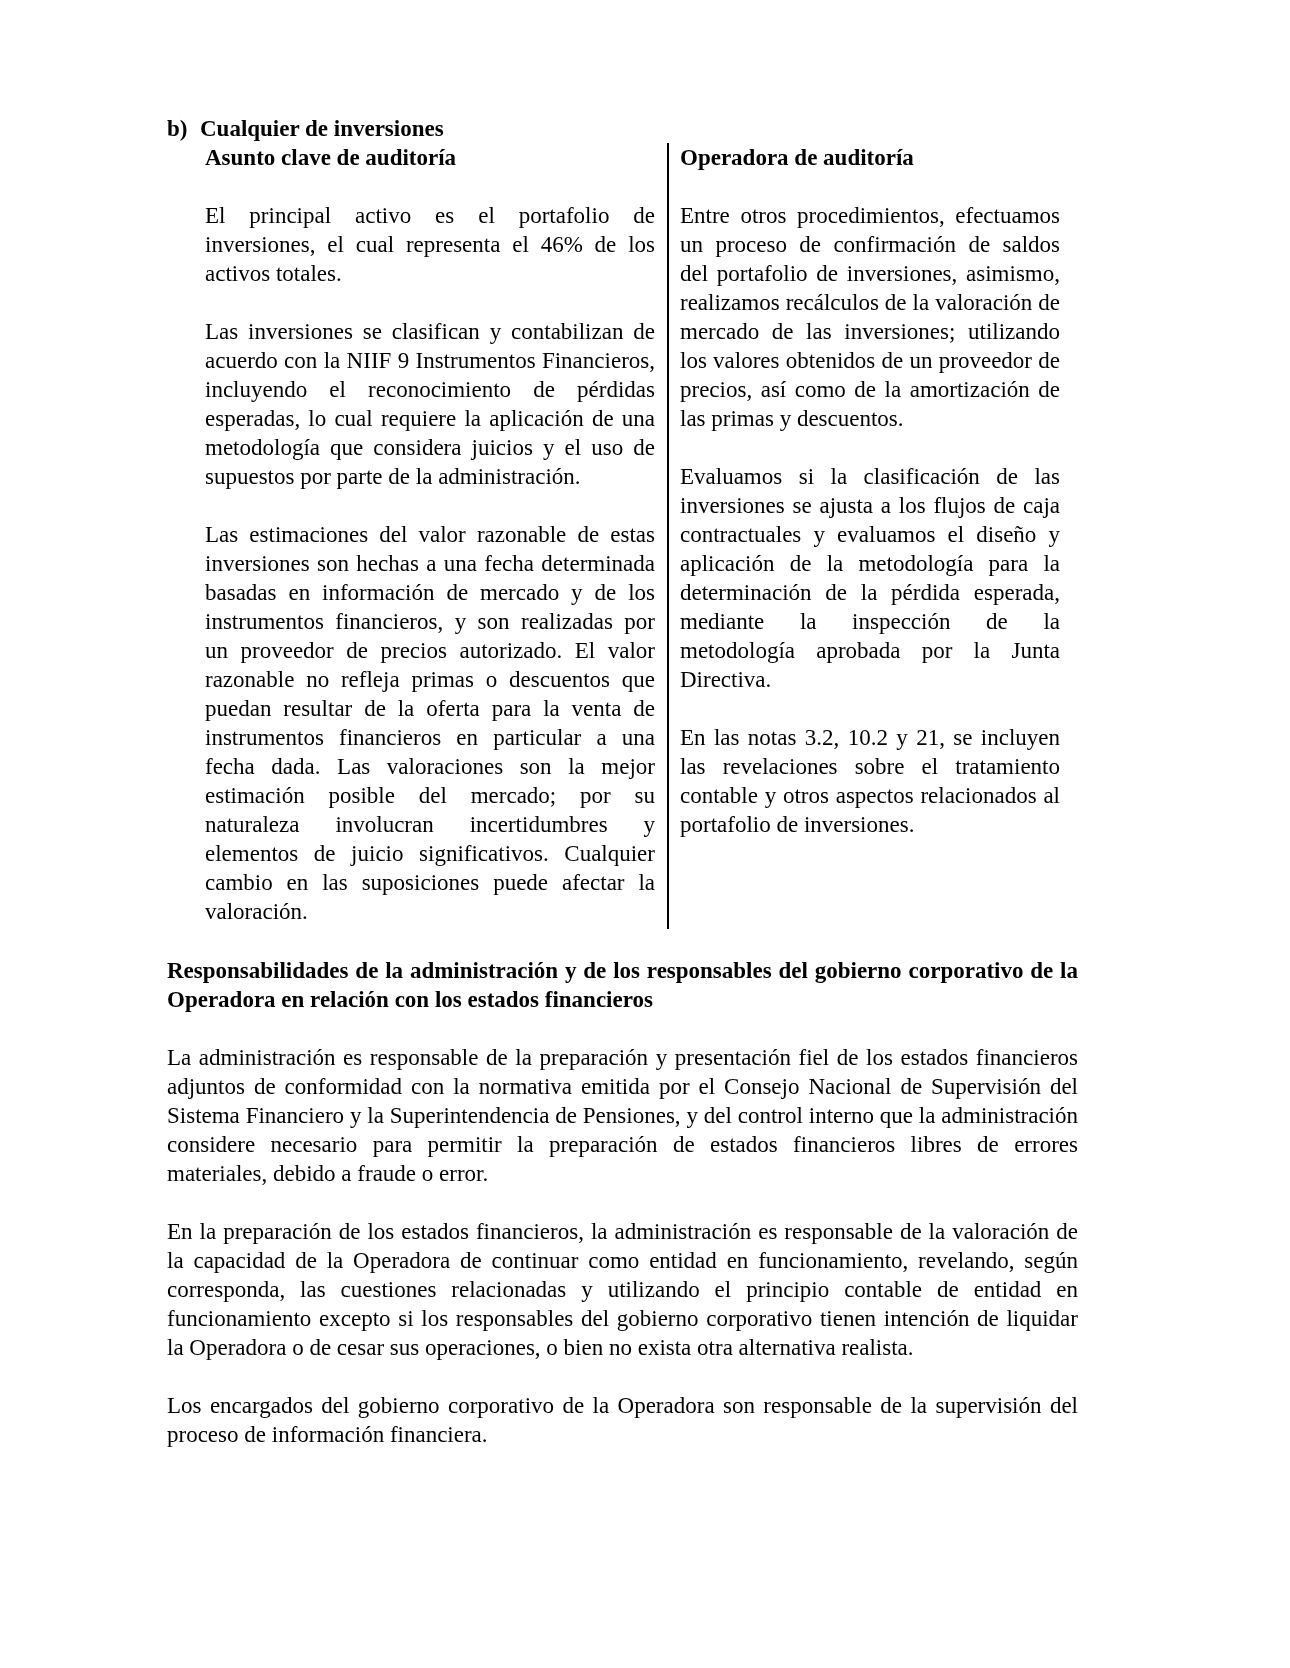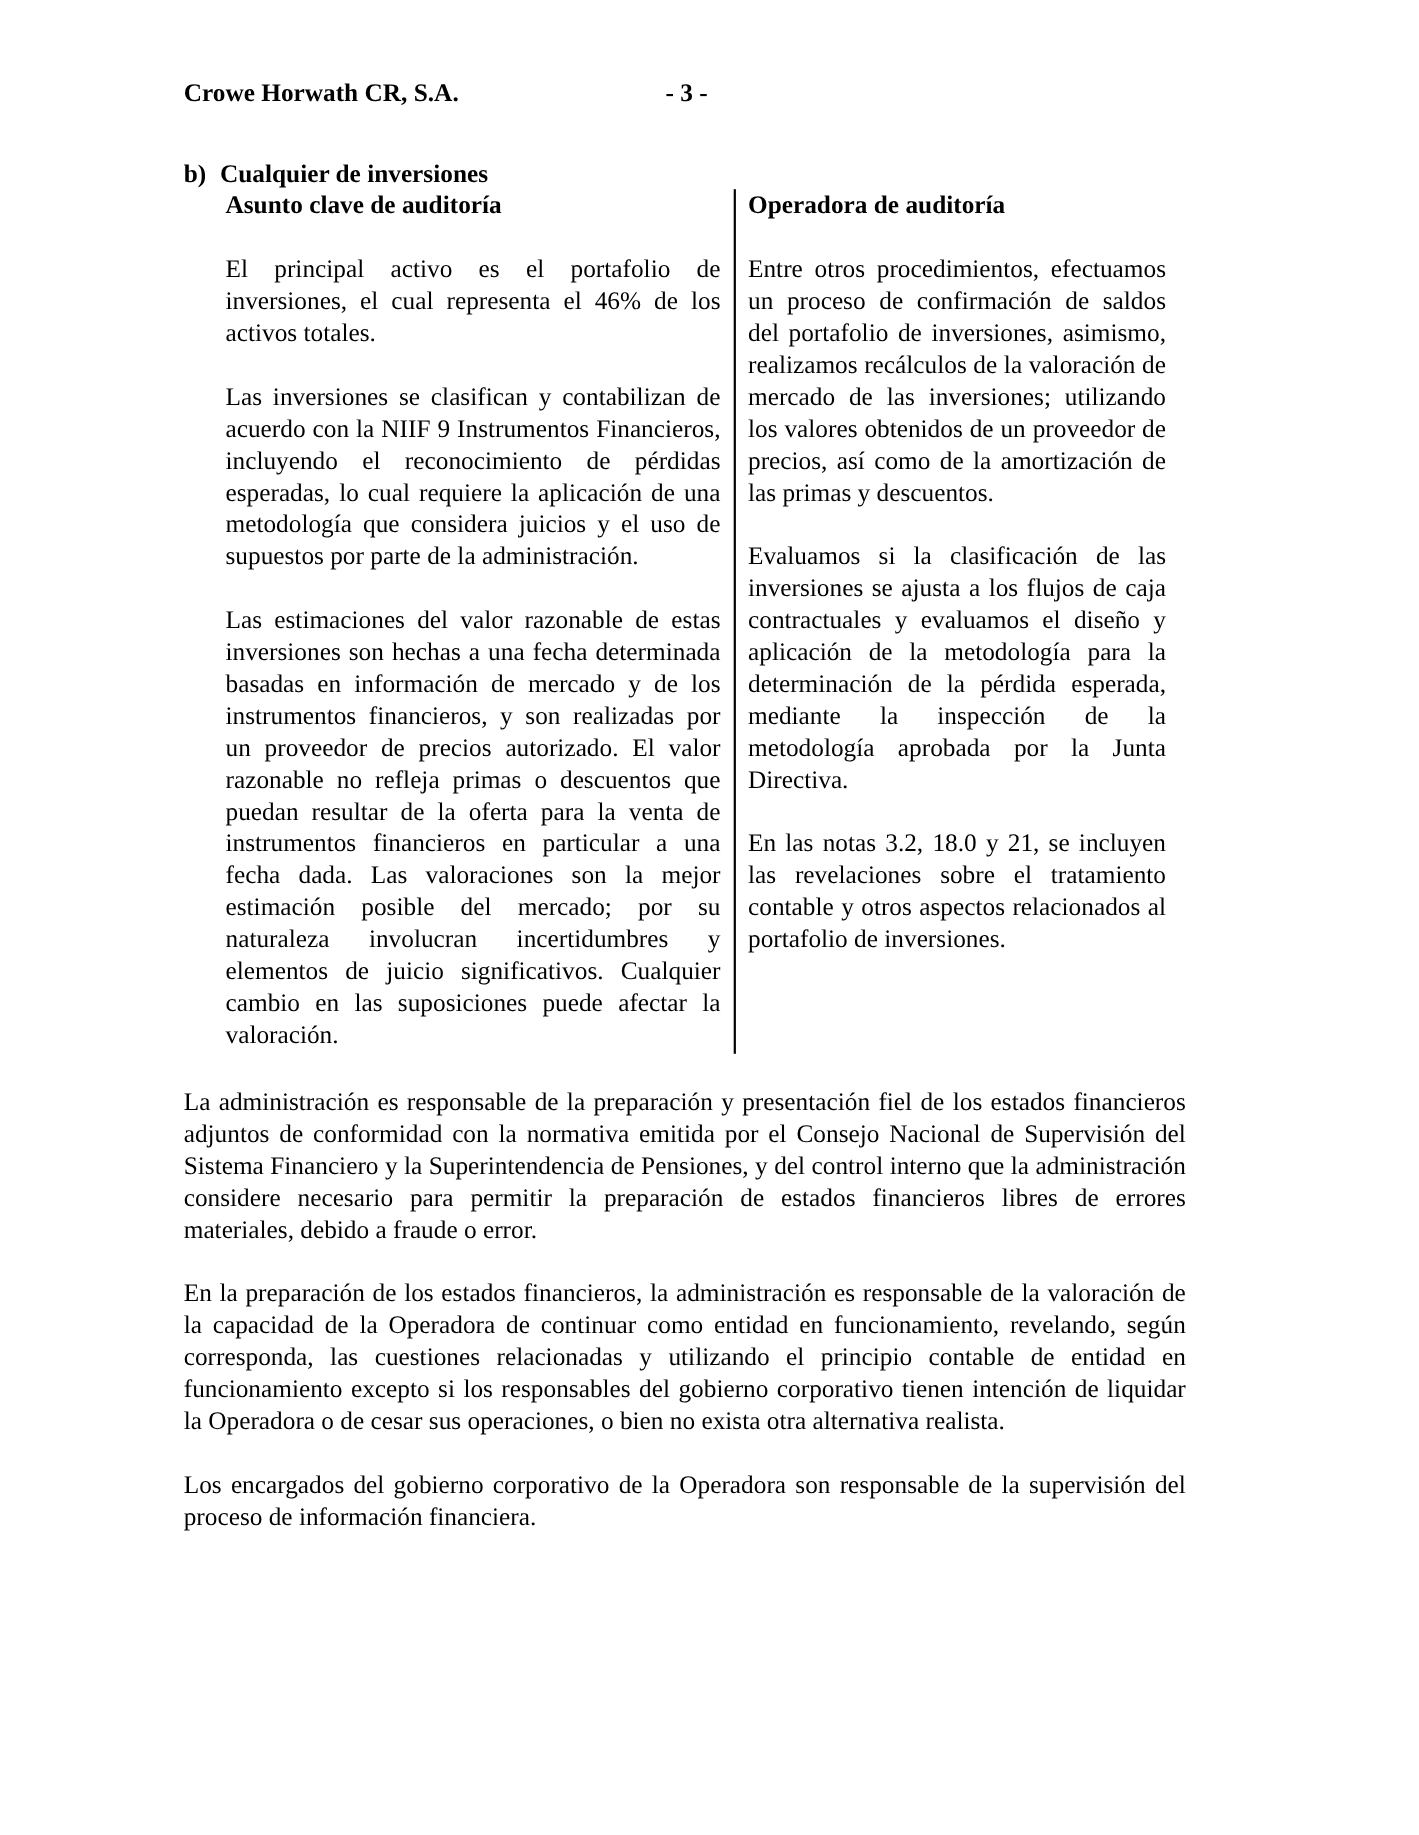--- a/index.html
+++ b/index.html
@@ -81,44 +81,41 @@
   .body-par {
     margin: 29px 0 0 0;
     text-align: justify;
   }
 </style>
 </head>
 <body>
 
 <div class="page">
 
-  <header class="doc-header">
-    <span class="company">Crowe Horwath CR, S.A.</span>
-    <span class="page-number">- 3 -</span>
-  </header>
 
   <div class="b-heading">
     <span class="b-label">b)</span>
     <span>Cualquier de inversiones</span>
   </div>
 
   <section class="kam-table">
     <div class="kam-col kam-left">
       <p class="col-header">Asunto clave de auditoría</p>
       <p>El principal activo es el portafolio de inversiones, el cual representa el 46% de los activos totales.</p>
       <p>Las inversiones se clasifican y contabilizan de acuerdo con la NIIF 9 Instrumentos Financieros, incluyendo el reconocimiento de pérdidas esperadas, lo cual requiere la aplicación de una metodología que considera juicios y el uso de supuestos por parte de la administración.</p>
       <p>Las estimaciones del valor razonable de estas inversiones son hechas a una fecha determinada basadas en información de mercado y de los instrumentos financieros, y son realizadas por un proveedor de precios autorizado. El valor razonable no refleja primas o descuentos que puedan resultar de la oferta para la venta de instrumentos financieros en particular a una fecha dada. Las valoraciones son la mejor estimación posible del mercado; por su naturaleza involucran incertidumbres y elementos de juicio significativos. Cualquier cambio en las suposiciones puede afectar la valoración.</p>
     </div>
     <div class="kam-divider"></div>
     <div class="kam-col kam-right">
       <p class="col-header">Operadora de auditoría</p>
       <p>Entre otros procedimientos, efectuamos un proceso de confirmación de saldos del portafolio de inversiones, asimismo, realizamos recálculos de la valoración de mercado de las inversiones; utilizando los valores obtenidos de un proveedor de precios, así como de la amortización de las primas y descuentos.</p>
       <p>Evaluamos si la clasificación de las inversiones se ajusta a los flujos de caja contractuales y evaluamos el diseño y aplicación de la metodología para la determinación de la pérdida esperada, mediante la inspección de la metodología aprobada por la Junta Directiva.</p>
-      <p>En las notas 3.2, 18.0 y 21, se incluyen las revelaciones sobre el tratamiento contable y otros aspectos relacionados al portafolio de inversiones.</p>
+      <p>En las notas 3.2, 10.2 y 21, se incluyen las revelaciones sobre el tratamiento contable y otros aspectos relacionados al portafolio de inversiones.</p>
     </div>
   </section>
 
+  <h2 class="section-heading">Responsabilidades de la administración y de los responsables del gobierno corporativo de la Operadora en relación con los estados financieros</h2>
 
   <p class="body-par">La administración es responsable de la preparación y presentación fiel de los estados financieros adjuntos de conformidad con la normativa emitida por el Consejo Nacional de Supervisión del Sistema Financiero y la Superintendencia de Pensiones, y del control interno que la administración considere necesario para permitir la preparación de estados financieros libres de errores materiales, debido a fraude o error.</p>
   <p class="body-par">En la preparación de los estados financieros, la administración es responsable de la valoración de la capacidad de la Operadora de continuar como entidad en funcionamiento, revelando, según corresponda, las cuestiones relacionadas y utilizando el principio contable de entidad en funcionamiento excepto si los responsables del gobierno corporativo tienen intención de liquidar la Operadora o de cesar sus operaciones, o bien no exista otra alternativa realista.</p>
   <p class="body-par">Los encargados del gobierno corporativo de la Operadora son responsable de la supervisión del proceso de información financiera.</p>
 
 </div>
 
 </body></html>

